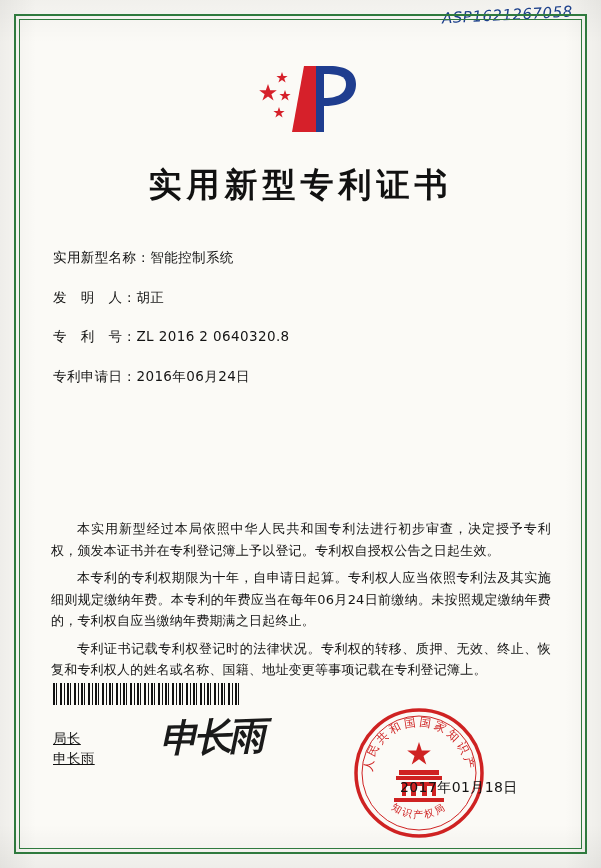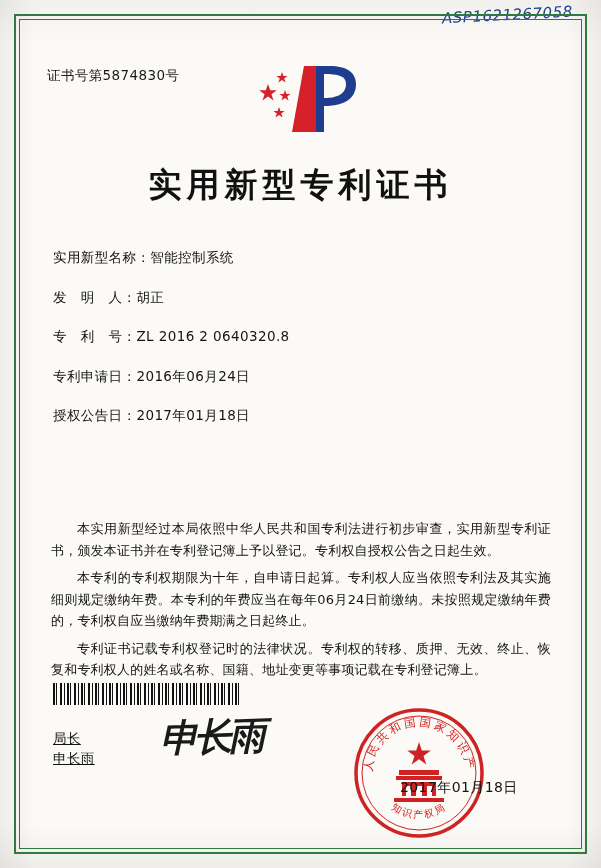--- a/index.html
+++ b/index.html
@@ -193,21 +193,20 @@
 
 <div class="page">
 
   <div class="paper-tint"></div>
 
   <div class="handwrite-top">ASP1621267058</div>
 
   <div class="frame-outer"></div>
   <div class="frame-inner"></div>
 
-  <div class="cert-no">证书号第5874830号</div>
 
   <div class="logo">
     <svg viewBox="0 0 110 80" width="110" height="80">
 
       <path d="M58 8 L58 72 L72 72 L72 46 C96 46 104 36 104 24 C104 12 94 6 78 6 L58 6 Z" fill="#1f3d8f"></path>
       <path d="M72 14 L72 38 C88 38 94 32 94 24 C94 16 86 14 72 14 Z" fill="#fbfaf6"></path>
 
       <path d="M52 6 L64 6 L64 72 L40 72 Z" fill="#d6202a"></path>
 
       <g fill="#d6202a">
@@ -228,27 +227,24 @@
     </div>
     <div class="field-row">
       <span class="field-label">发　明　人：</span><span class="field-value">胡正</span>
     </div>
     <div class="field-row">
       <span class="field-label">专　利　号：</span><span class="field-value">ZL 2016 2 0640320.8</span>
     </div>
     <div class="field-row">
       <span class="field-label">专利申请日：</span><span class="field-value">2016年06月24日</span>
     </div>
-    <div class="field-row">
-      <span class="field-label">授权公告日：</span><span class="field-value">2017年01月18日</span>
-    </div>
   </div>
 
   <div class="body-text">
-    <p>本实用新型经过本局依照中华人民共和国专利法进行初步审查，实用新型专利证书，颁发本证书并在专利登记簿上予以登记。专利权自授权公告之日起生效。</p>
+    <p>本实用新型经过本局依照中华人民共和国专利法进行初步审查，决定授予专利权，颁发本证书并在专利登记簿上予以登记。专利权自授权公告之日起生效。</p>
     <p>本专利的专利权期限为十年，自申请日起算。专利权人应当依照专利法及其实施细则规定缴纳年费。本专利的年费应当在每年06月24日前缴纳。未按照规定缴纳年费的，专利权自应当缴纳年费期满之日起终止。</p>
     <p>专利证书记载专利权登记时的法律状况。专利权的转移、质押、无效、终止、恢复和专利权人的姓名或名称、国籍、地址变更等事项记载在专利登记簿上。</p>
   </div>
 
   <div class="barcode"></div>
 
   <div class="signer">
     <div>局长</div>
     <div>申长雨</div>
   </div>

